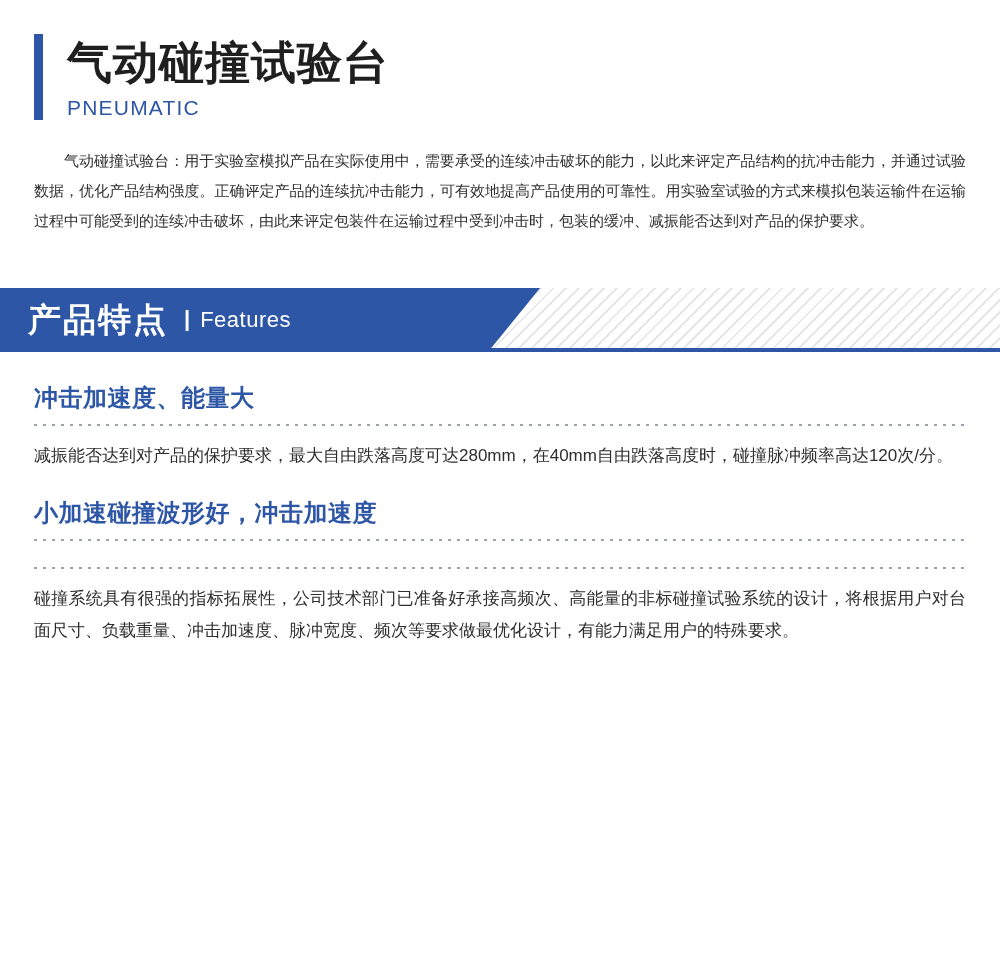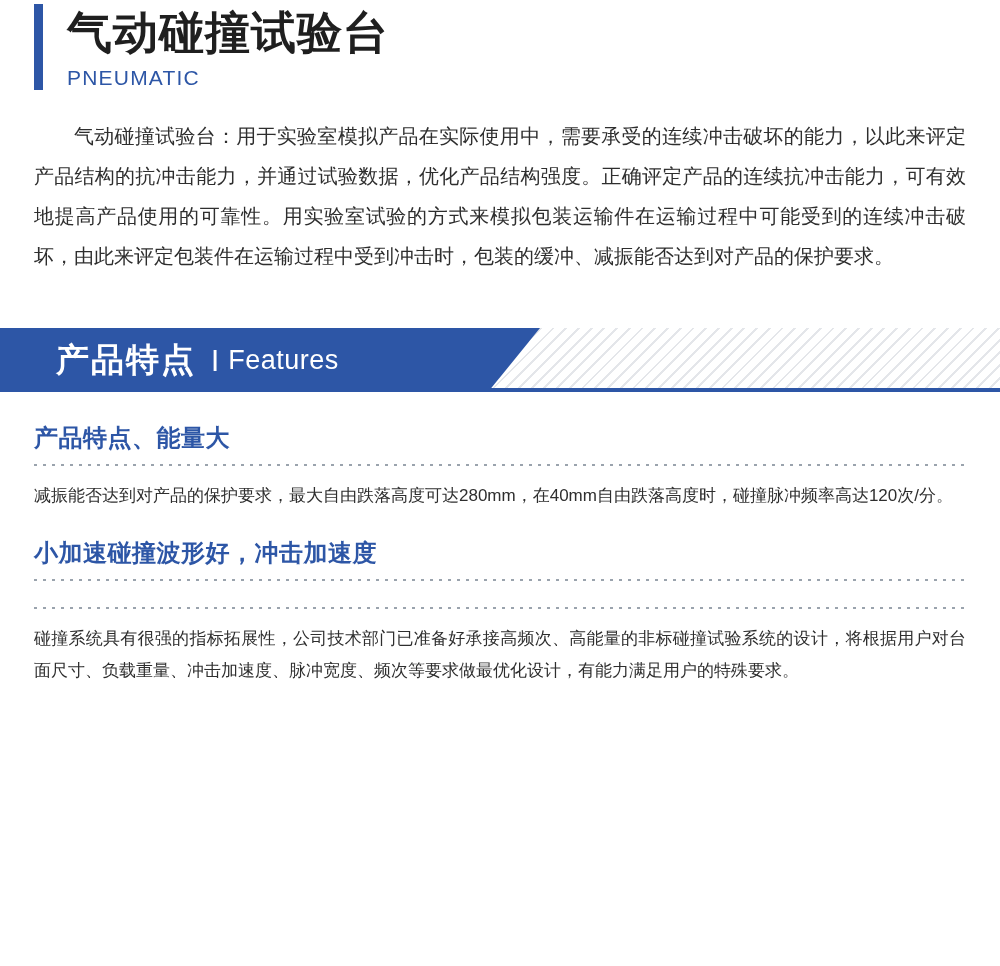--- a/index.html
+++ b/index.html
@@ -13,21 +13,21 @@
     height: 966px;
     font-family: "Liberation Sans", "DejaVu Sans", sans-serif;
     color: #2b2b2b;
     position: relative;
     overflow: hidden;
   }
 
   
   .header {
     position: relative;
-    padding: 4px 0 0 0;
+    padding: 34px 0 0 0;
   }
   .title-row {
     display: flex;
     align-items: flex-start;
     padding-left: 34px;
   }
   .title-bar {
     width: 9px;
     height: 86px;
     background: #2d56a6;
@@ -51,21 +51,21 @@
     font-size: 21px;
     font-weight: normal;
     color: #2d56a6;
     letter-spacing: 1.2px;
     margin-top: 4px;
   }
 
   
   .intro {
     margin: 26px 34px 0 34px;
-    font-size: 20px;
+    font-size: 15px;
     line-height: 2.0;
     color: #2e2e2e;
     text-align: justify;
     text-indent: 2em;
   }
 
   
   .banner-wrap {
     position: relative;
     margin-top: 52px;
@@ -85,38 +85,38 @@
   .banner-blue {
     position: absolute;
     left: 0;
     top: 0;
     height: 64px;
     width: 540px;
     background: #2d56a6;
     clip-path: polygon(0 0, 100% 0, calc(100% - 52px) 100%, 0 100%);
     display: flex;
     align-items: center;
-    padding-left: 56px;
+    padding-left: 28px;
   }
   .banner-cn {
     font-family: "DejaVu Sans", sans-serif;
     font-size: 33px;
     font-weight: bold;
     color: #ffffff;
     letter-spacing: 2px;
   }
   .banner-sep {
     color: #ffffff;
     font-size: 22px;
     margin: 0 10px 0 16px;
     font-weight: bold;
     transform: translateY(-1px);
   }
   .banner-en {
-    font-size: 27px;
+    font-size: 22px;
     color: #ffffff;
     font-weight: normal;
     letter-spacing: 0.5px;
   }
   .banner-underline {
     position: absolute;
     left: 0;
     bottom: 0;
     height: 4px;
     width: 100%;
@@ -176,21 +176,21 @@
     <span class="banner-cn">产品特点</span>
     <span class="banner-sep">|</span>
     <span class="banner-en">Features</span>
   </div>
   <div class="banner-underline"></div>
 </div>
 
 <div class="features">
 
   <div class="feature">
-    <div class="feature-title">产品特点、能量大</div>
+    <div class="feature-title">冲击加速度、能量大</div>
     <div class="dotline"></div>
     <div class="feature-body">减振能否达到对产品的保护要求，最大自由跌落高度可达280mm，在40mm自由跌落高度时，碰撞脉冲频率高达120次/分。</div>
   </div>
 
   <div class="feature">
     <div class="feature-title">小加速碰撞波形好，冲击加速度</div>
     <div class="dotline"></div>
   </div>
 
   <div class="feature">

